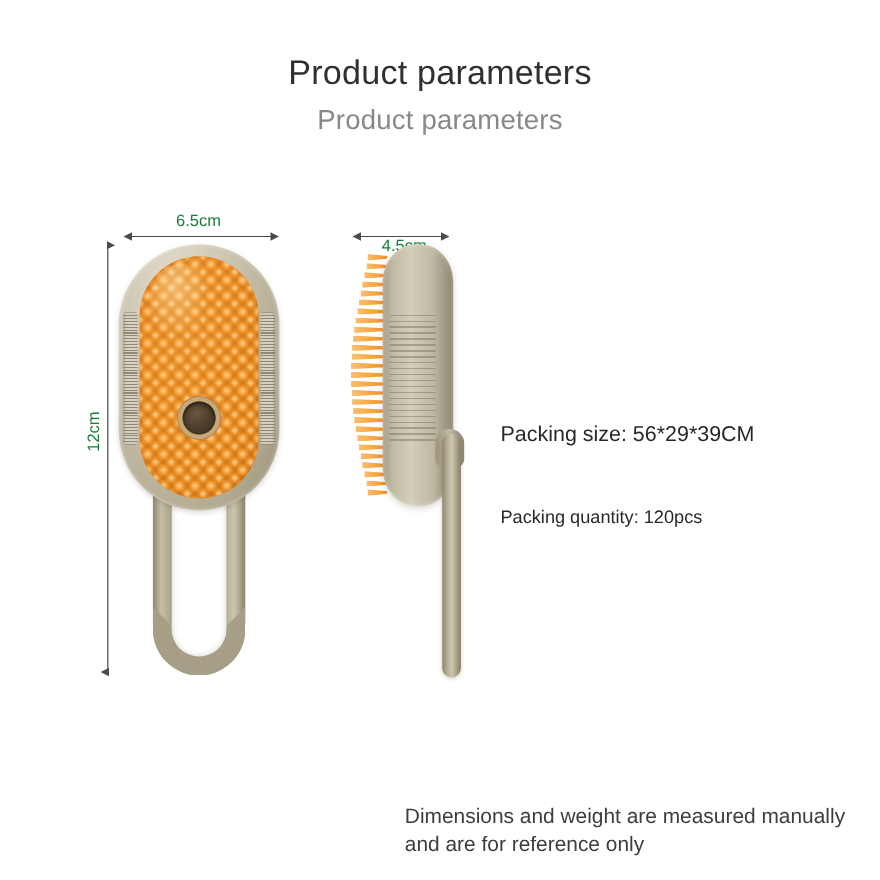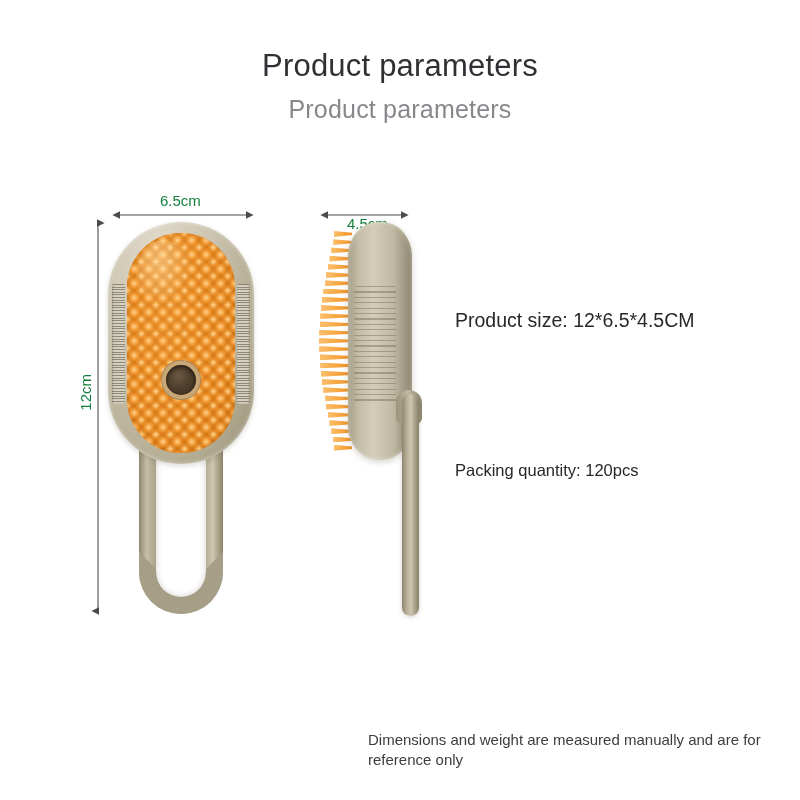--- a/index.html
+++ b/index.html
@@ -170,21 +170,21 @@
 
   
   .spec { position: absolute; color: #27282b; white-space: nowrap; }
   #spec-product { left: 455px; top: 309px; font-size: 19.5px; }
   #spec-packing { left: 455px; top: 384px; font-size: 19.5px; }
   #spec-qty     { left: 455px; top: 461px; font-size: 16.5px; }
 
   
   .footer {
     position: absolute; left: 368px; top: 730px; width: 410px;
-    font-size: 15px; line-height: 1.35; color: #3c3d40;
+    font-size: 19px; line-height: 1.35; color: #3c3d40;
   }
 </style>
 </head>
 <body>
 
 <div id="stage">
 
   <div class="title-main">Product parameters</div>
   <div class="title-sub">Product parameters</div>
 
@@ -263,18 +263,18 @@
         <div class="bristle" style="top: 198.333px; width: 20.8px; height: 5.9px;"></div>
         <div class="bristle" style="top: 206.556px; width: 18.9px; height: 5.9px;"></div>
         <div class="bristle" style="top: 214.778px; width: 18px; height: 5.9px;"></div>
       </div>
     <div class="side-body"></div>
     <div class="ribs"></div>
     <div class="side-stem-top"></div>
     <div class="side-stem"></div>
   </div>
 
-  <div class="spec" id="spec-product">Product size: 12*6.5*4.5CM</div>
+  <div class="spec" id="spec-packing">Packing size: 56*29*39CM</div>
   <div class="spec" id="spec-qty">Packing quantity: 120pcs</div>
 
   <div class="footer">Dimensions and weight are measured manually and are for reference only</div>
 
 </div>
 
 </body></html>

